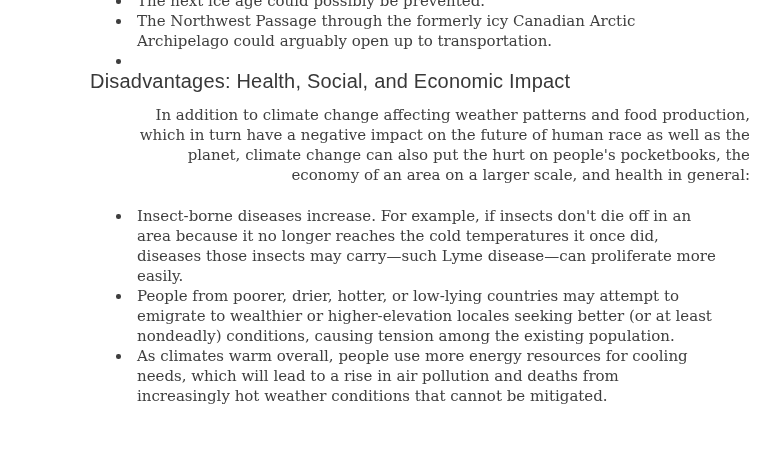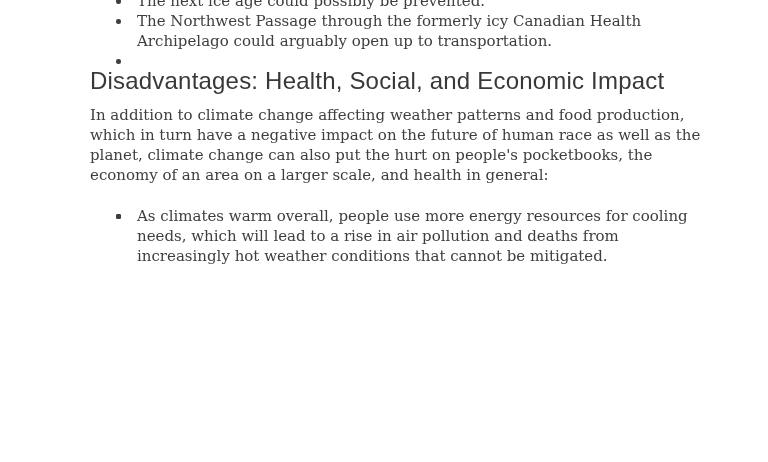--- a/index.html
+++ b/index.html
@@ -42,68 +42,76 @@
     border-radius: 50%;
     background: #3e3e3e;
   }
   .li-text, .para {
     white-space: pre-line;
   }
   h2.section-heading {
     margin: 17px 0 11px 90px;
     font-family: "Liberation Sans", sans-serif;
     font-weight: 400;
-    font-size: 24px;
+    font-size: 20px;
     line-height: 26px;
     color: #383838;
     letter-spacing: 0.2px;
   }
   p.para {
     margin: 5px 0 0 90px;
     padding: 0;
     max-width: 660px;
+    text-align: right;
   }
   ul.doc-list.second {
     margin-top: 21px;
   }
 </style>
 </head>
 <body>
 
 <div class="page">
   <div class="content">
 
     <ul class="doc-list first">
       <li>
         <span class="bullet"></span>
         <span class="li-text">The next ice age could possibly be prevented.</span>
       </li>
       <li>
         <span class="bullet"></span>
-        <span class="li-text">The Northwest Passage through the formerly icy Canadian Health
+        <span class="li-text">The Northwest Passage through the formerly icy Canadian Arctic
 Archipelago could arguably open up to transportation.</span>
       </li>
       <li>
         <span class="bullet"></span>
       </li>
     </ul>
 
     <h2 class="section-heading">Disadvantages: Health, Social, and Economic Impact</h2>
 
     <p class="para">In addition to climate change affecting weather patterns and food production,
 which in turn have a negative impact on the future of human race as well as the
 planet, climate change can also put the hurt on people's pocketbooks, the
 economy of an area on a larger scale, and health in general:</p>
 
     <ul class="doc-list second">
       <li>
         <span class="bullet"></span>
+        <span class="li-text">Insect-borne diseases increase. For example, if insects don't die off in an
+area because it no longer reaches the cold temperatures it once did,
+diseases those insects may carry—such Lyme disease—can proliferate more
+easily.</span>
       </li>
       <li>
         <span class="bullet"></span>
+        <span class="li-text">People from poorer, drier, hotter, or low-lying countries may attempt to
+emigrate to wealthier or higher-elevation locales seeking better (or at least
+nondeadly) conditions, causing tension among the existing population.</span>
       </li>
       <li>
         <span class="bullet"></span>
         <span class="li-text">As climates warm overall, people use more energy resources for cooling
 needs, which will lead to a rise in air pollution and deaths from
 increasingly hot weather conditions that cannot be mitigated.</span>
       </li>
     </ul>
 
   </div>

